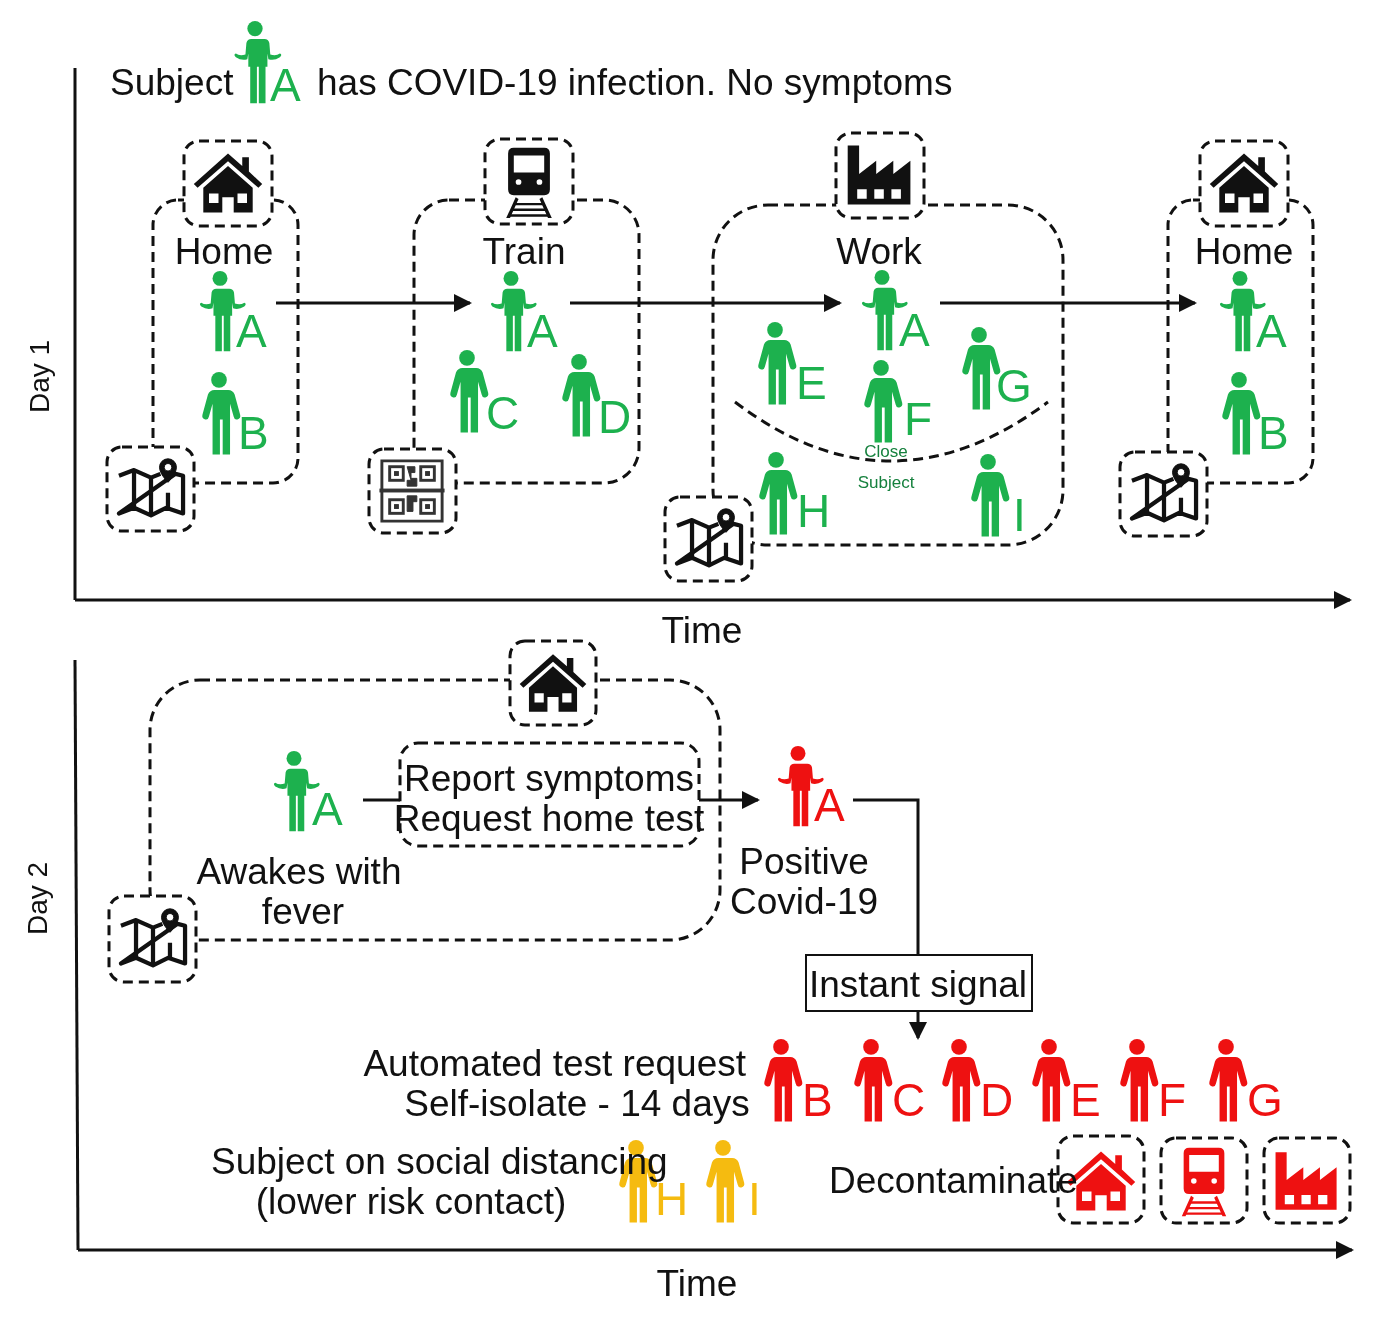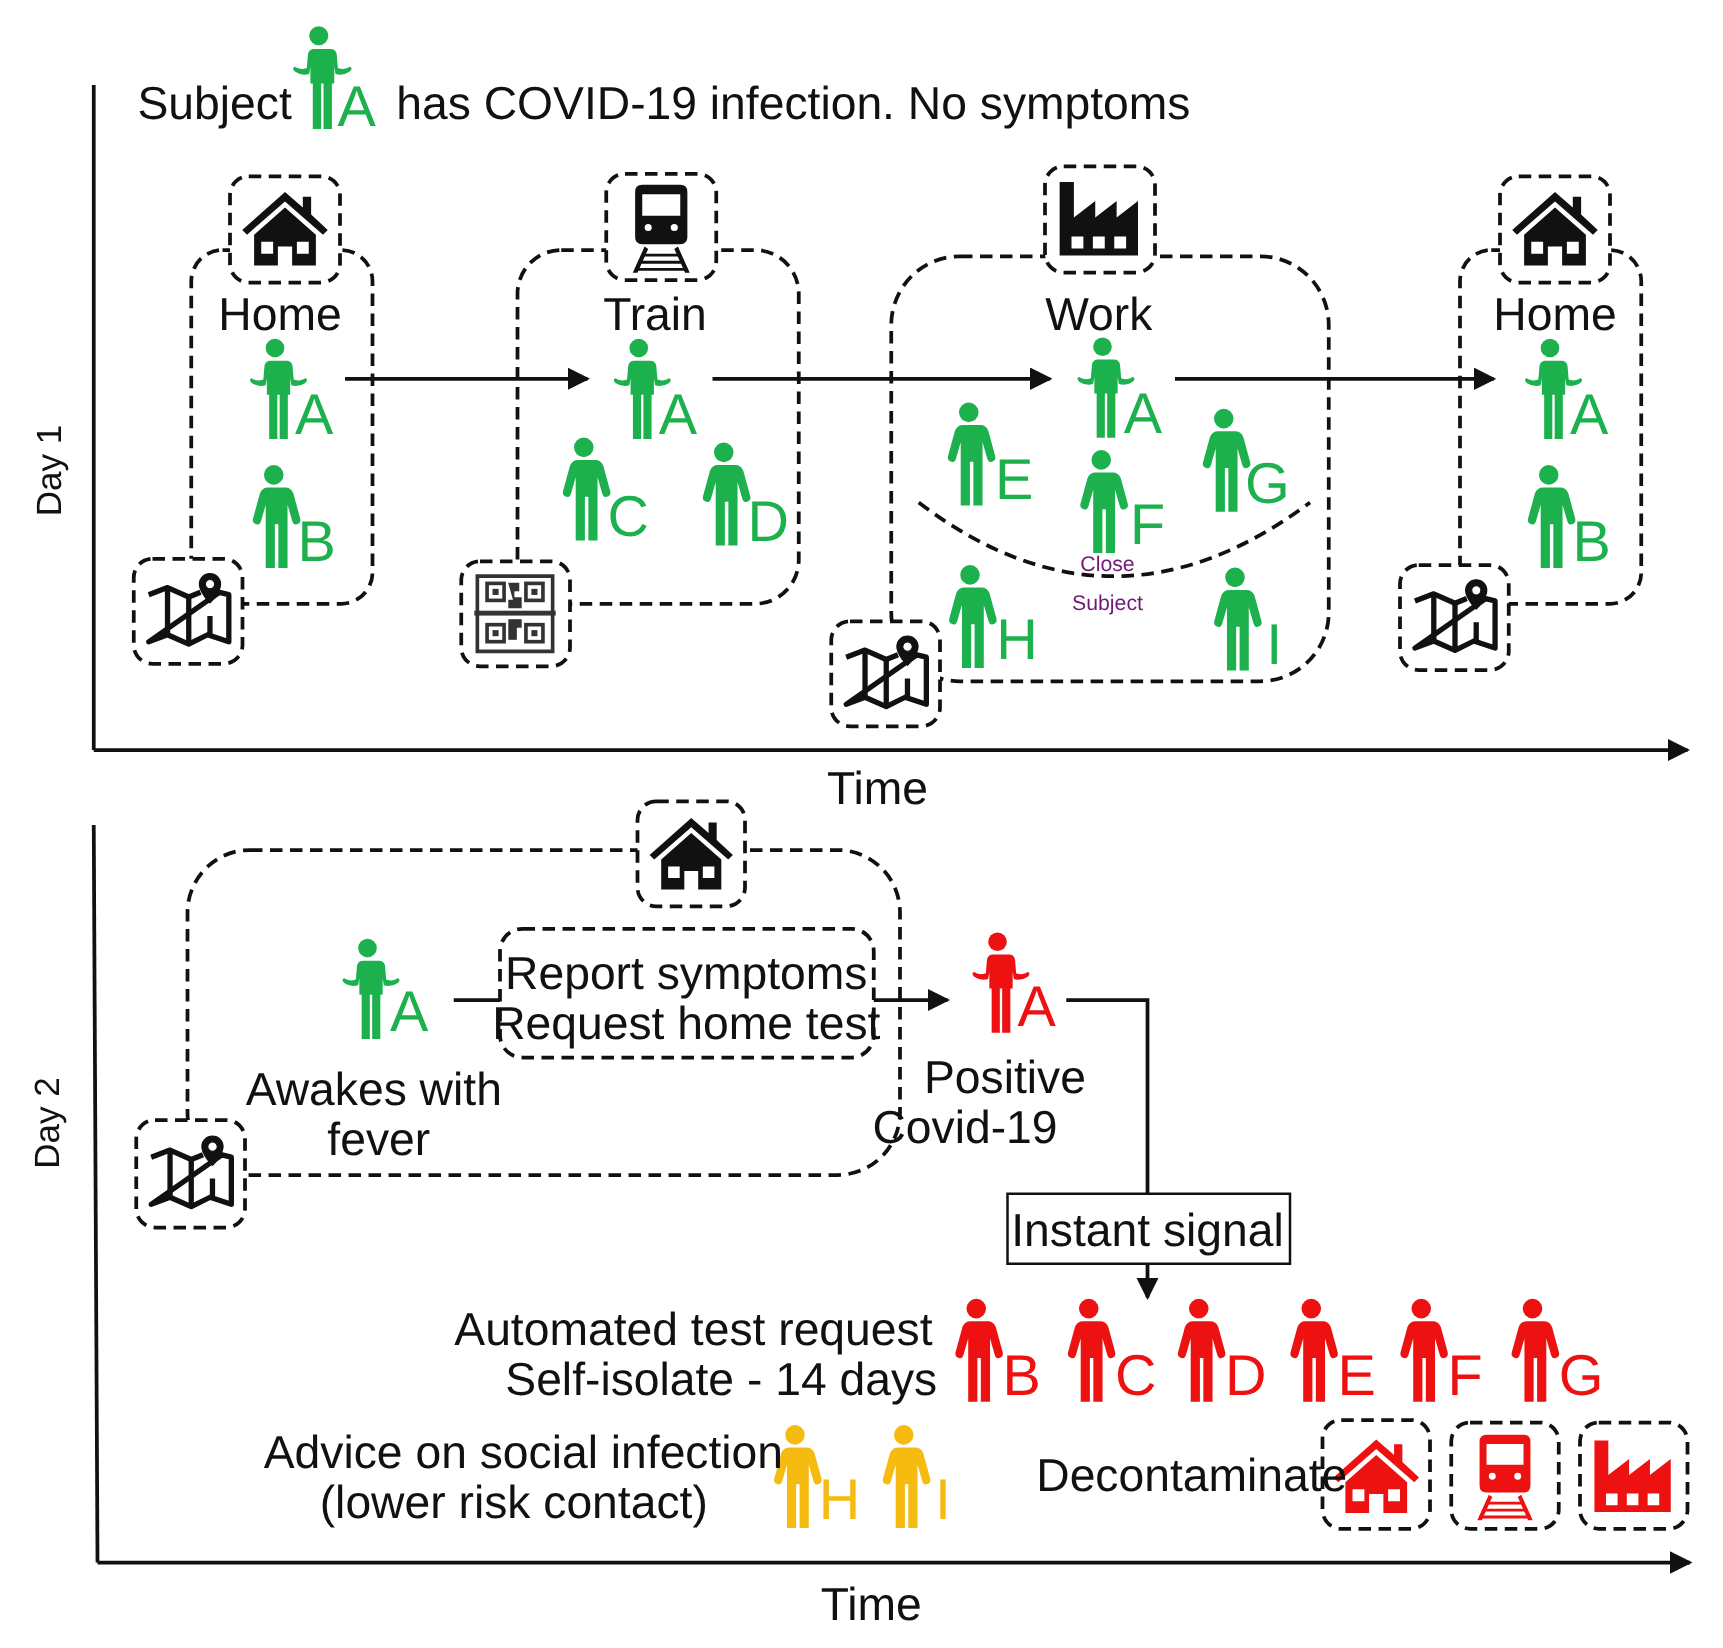--- a/index.html
+++ b/index.html
@@ -1,20 +1,20 @@
 <!DOCTYPE html>
 <html><head>
 <meta charset="utf-8">
 <style>
   html,body{margin:0;padding:0;background:#fff;}
   body{width:1378px;height:1318px;position:relative;overflow:hidden;font-family:"Liberation Sans",sans-serif;color:#111;}
   svg#dia{position:absolute;left:0;top:0;}
   .t{position:absolute;white-space:nowrap;color:#111;font-family:"Liberation Sans",sans-serif;}
   .lbl{font-size:37px;}
-  .small{font-size:17px;color:#701a75;}
+  .small{font-size:17px;color:#15803d;}
   .ctr{text-align:center;transform:translateX(-50%);}
   .rot{transform:rotate(-90deg);transform-origin:left top;font-size:28px;}
   .letter{position:absolute;font-size:46px;line-height:46px;}
 </style>
 </head>
 <body>
 
 <svg id="dia" width="1378" height="1318" viewBox="0 0 1378 1318" xmlns="http://www.w3.org/2000/svg">
   <defs>
     <marker id="arr" markerWidth="10" markerHeight="10" refX="8" refY="5" orient="auto" markerUnits="userSpaceOnUse">
@@ -209,26 +209,26 @@
 <div class="t small ctr" style="left:886px;top:473px;">Subject</div>
 
 <div class="t lbl ctr" style="left:702px;top:610px;">Time</div>
 <div class="t rot" style="left:24px;top:413px;">Day 1</div>
 
 <div class="t lbl ctr" style="left:549px;top:758px;">Report symptoms</div>
 <div class="t lbl ctr" style="left:549px;top:798px;">Request home test</div>
 <div class="t lbl ctr" style="left:299px;top:851px;">Awakes with</div>
 <div class="t lbl ctr" style="left:303px;top:891px;">fever</div>
 <div class="t lbl ctr" style="left:804px;top:841px;text-align:center;">Positive</div>
-<div class="t lbl ctr" style="left:772px;top:881px;">Covid-19</div>
+<div class="t lbl ctr" style="left:804px;top:881px;">Covid-19</div>
 <div class="t lbl ctr" style="left:918px;top:964px;">Instant signal</div>
 
 <div class="t lbl" style="right:632px;top:1043px;">Automated test request</div>
 <div class="t lbl ctr" style="left:577px;top:1083px;">Self-isolate - 14 days</div>
-<div class="t lbl" style="left:211px;top:1141px;">Advice on social infection</div>
+<div class="t lbl" style="left:211px;top:1141px;">Subject on social distancing</div>
 <div class="t lbl ctr" style="left:411px;top:1181px;">(lower risk contact)</div>
 <div class="t lbl" style="left:829px;top:1160px;">Decontaminate</div>
 
 <div class="t lbl ctr" style="left:697px;top:1263px;">Time</div>
 <div class="t rot" style="left:22px;top:935px;">Day 2</div>
 
 <div id="letters">
     <div class="letter t" style="left: 270px; top: 62px; color: rgb(29, 177, 78);">A</div>
     <div class="letter t" style="left: 236px; top: 308px; color: rgb(29, 177, 78);">A</div>
     <div class="letter t" style="left: 238px; top: 410px; color: rgb(29, 177, 78);">B</div>

